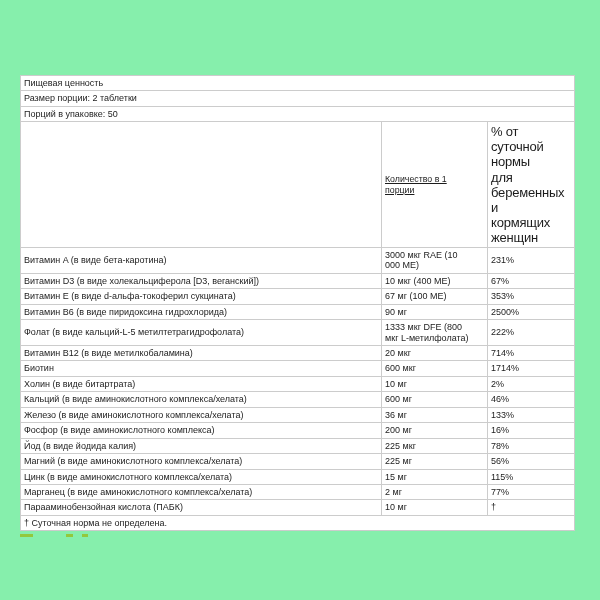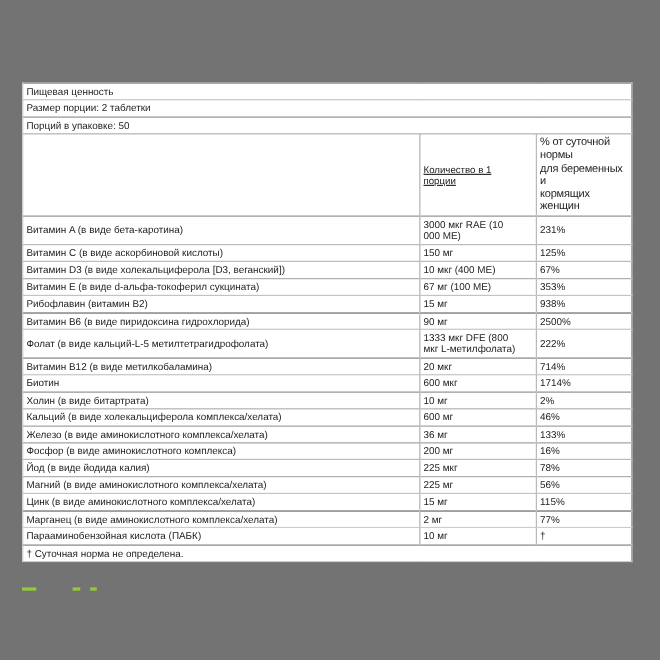--- a/index.html
+++ b/index.html
@@ -5,21 +5,21 @@
   html, body {
     margin: 0;
     padding: 0;
     background: #ffffff;
     font-family: "Liberation Sans", sans-serif;
   }
   .page {
     position: relative;
     width: 600px;
     height: 600px;
-    background: #737373;
+    background: #86efac;
     overflow: hidden;
   }
   table.nutrition {
     position: absolute;
     left: 20px;
     top: 75px;
     width: 554px;
     border-collapse: collapse;
     table-layout: fixed;
     font-size: 9px;
@@ -30,21 +30,21 @@
     border: 1px solid #cccccc;
     padding: 2px 3px;
     vertical-align: middle;
     text-align: left;
     font-weight: 400;
     white-space: pre-line;
     overflow: hidden;
     background: #ffffff;
   }
   td.dv-header {
-    font-size: 10px;
+    font-size: 13px;
     letter-spacing: -0.2px;
   }
   td.amount-header {
     font-size: 8.8px;
     text-decoration: underline;
   }
   .artifact {
     position: absolute;
     top: 534px;
     left: 20px;
@@ -85,38 +85,28 @@
 для беременных и
 кормящих женщин</td>
         </tr>
         <tr>
           <td>Витамин A (в виде бета-каротина)</td>
           <td>3000 мкг RAE (10
 000 МЕ)</td>
           <td>231%</td>
         </tr>
         <tr>
-          <td>Витамин C (в виде аскорбиновой кислоты)</td>
-          <td>150 мг</td>
-          <td>125%</td>
-        </tr>
-        <tr>
           <td>Витамин D3 (в виде холекальциферола [D3, веганский])</td>
           <td>10 мкг (400 МЕ)</td>
           <td>67%</td>
         </tr>
         <tr>
           <td>Витамин E (в виде d-альфа-токоферил сукцината)</td>
           <td>67 мг (100 МЕ)</td>
           <td>353%</td>
-        </tr>
-        <tr>
-          <td>Рибофлавин (витамин B2)</td>
-          <td>15 мг</td>
-          <td>938%</td>
         </tr>
         <tr>
           <td>Витамин B6 (в виде пиридоксина гидрохлорида)</td>
           <td>90 мг</td>
           <td>2500%</td>
         </tr>
         <tr>
           <td>Фолат (в виде кальций-L-5 метилтетрагидрофолата)</td>
           <td>1333 мкг DFE (800
 мкг L-метилфолата)</td>
@@ -131,21 +121,21 @@
           <td>Биотин</td>
           <td>600 мкг</td>
           <td>1714%</td>
         </tr>
         <tr>
           <td>Холин (в виде битартрата)</td>
           <td>10 мг</td>
           <td>2%</td>
         </tr>
         <tr>
-          <td>Кальций (в виде холекальциферола комплекса/хелата)</td>
+          <td>Кальций (в виде аминокислотного комплекса/хелата)</td>
           <td>600 мг</td>
           <td>46%</td>
         </tr>
         <tr>
           <td>Железо (в виде аминокислотного комплекса/хелата)</td>
           <td>36 мг</td>
           <td>133%</td>
         </tr>
         <tr>
           <td>Фосфор (в виде аминокислотного комплекса)</td>

